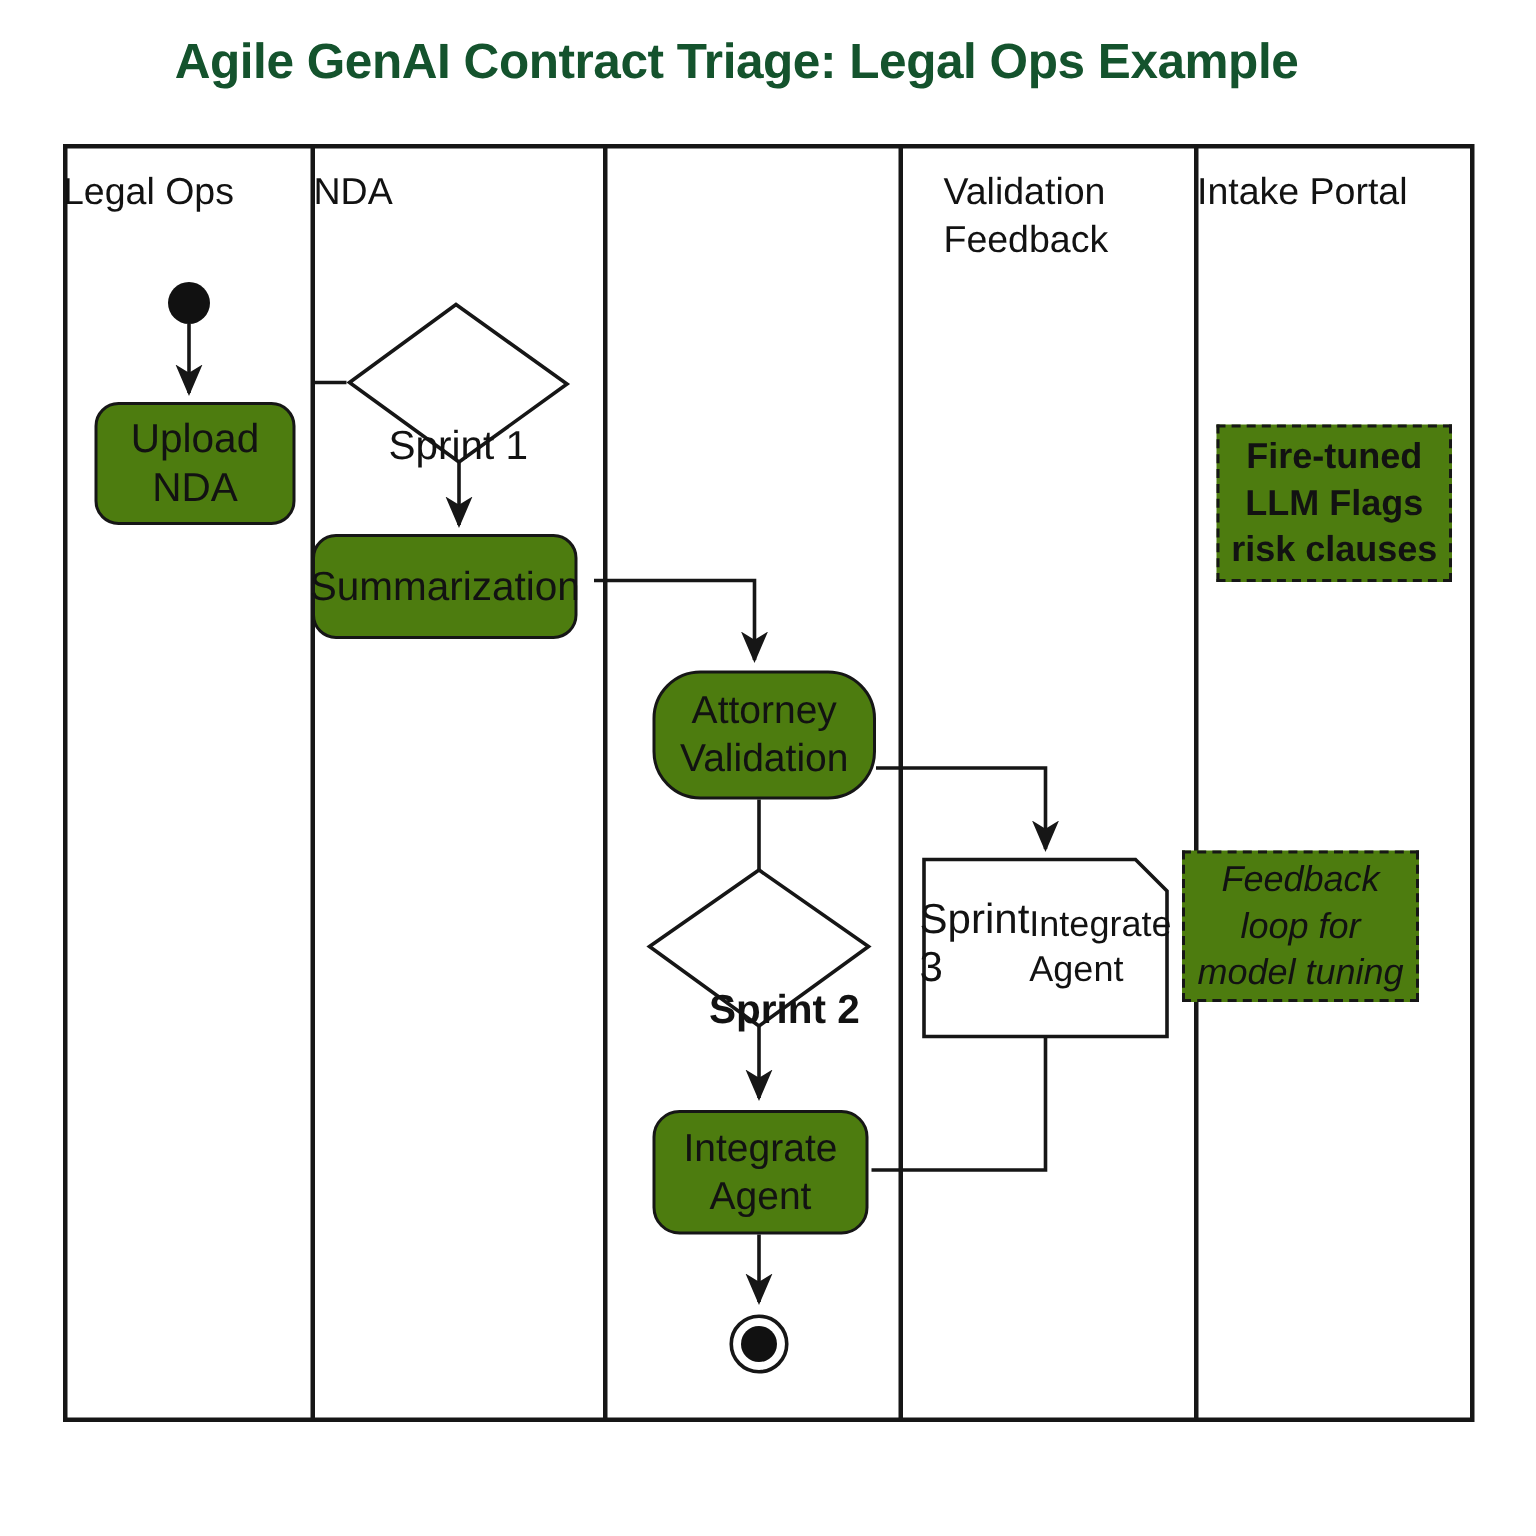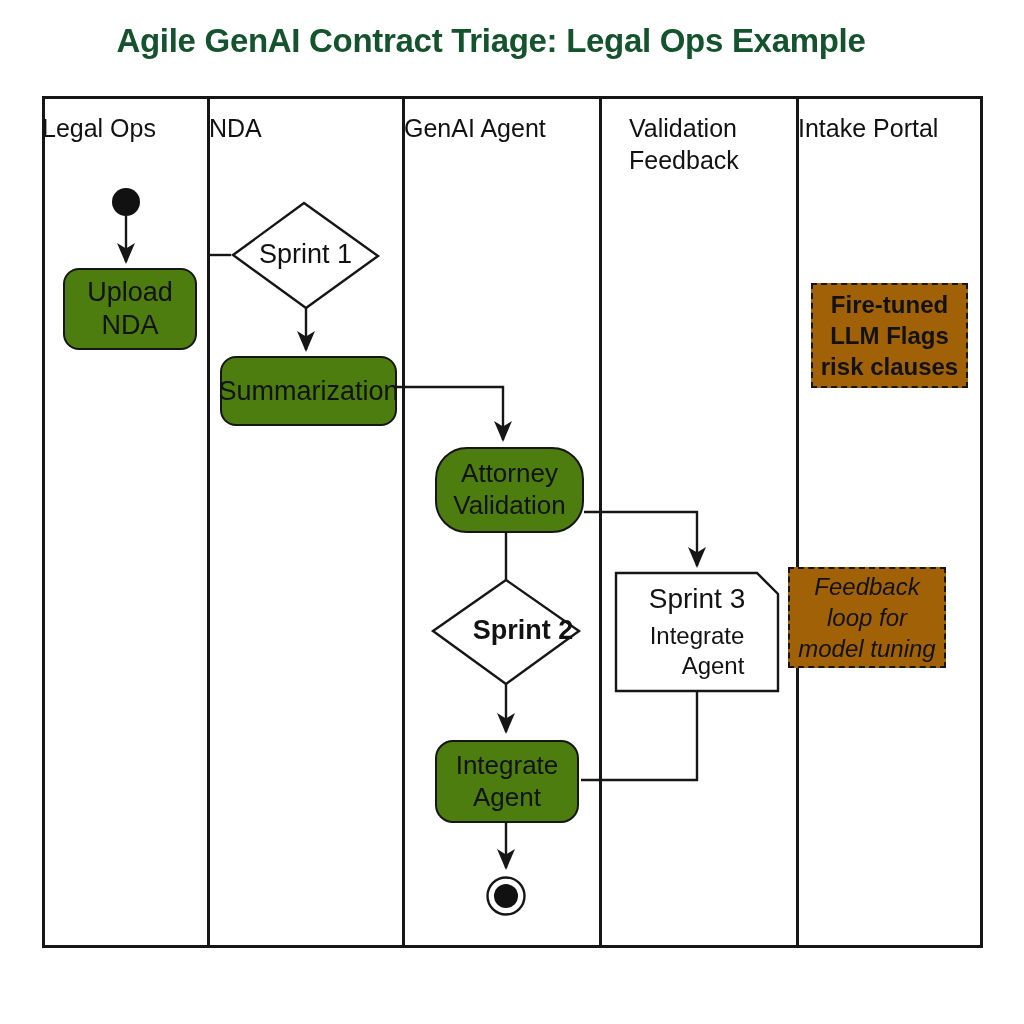--- a/index.html
+++ b/index.html
@@ -19,50 +19,49 @@
     color:#121212;
   }
   .svg-layer{left:0;top:0;width:1024px;height:1024px;z-index:1;pointer-events:none;}
   .node{
     z-index:2;background:#4d7c0f;border:2.6px solid #161616;
     display:flex;align-items:center;justify-content:center;text-align:center;
     white-space:pre-line;color:#121212;
   }
   .rounded{border-radius:16px;}
   .diamond-label{
-    z-index:2;text-align:center;font-size:27px;color:#121212;white-space:pre-line;
+    z-index:2;text-align:center;font-size:27px;color:#121212;white-space:pre-line;margin-top:43px;
   }
   .sprint3-text{
-    z-index:2;display:flex;flex-direction:column;align-items:center;justify-content:center;
-    text-align:right;white-space:pre-line;color:#121212;
+    z-index:2;display:flex;align-items:center;justify-content:center;
+    text-align:left;white-space:pre-line;color:#121212;
   }
   .sprint3-title{font-size:28px;margin-bottom:6px;}
   .sprint3-body{font-size:24px;line-height:1.25;}
   .note{
-    z-index:2;border:2.6px dashed #161616;background:#a16207;
+    z-index:2;border:2.6px dashed #161616;background:#4d7c0f;
     display:flex;align-items:center;justify-content:center;text-align:center;
     white-space:pre-line;font-size:24px;line-height:1.3;color:#121212;
   }
 </style>
 </head>
 <body>
 
 <div class="stage">
 
   <div class="abs title">Agile GenAI Contract Triage: Legal Ops Example</div>
 
   <div class="abs frame"></div>
   <div class="abs lane-divider" style="left:207px;"></div>
   <div class="abs lane-divider" style="left:402px;"></div>
   <div class="abs lane-divider" style="left:599px;"></div>
   <div class="abs lane-divider" style="left:796px;"></div>
 
   <div class="abs lane-header" style="left:42px;width:165px;">Legal Ops</div>
   <div class="abs lane-header" style="left:209px;width:193px;">NDA</div>
-  <div class="abs lane-header" style="left:404px;width:195px;">GenAI Agent</div>
   <div class="abs lane-header" style="left:601px;width:195px;padding:0 28px;">Validation Feedback</div>
   <div class="abs lane-header" style="left:798px;width:185px;">Intake Portal</div>
 
   <svg class="abs svg-layer" viewBox="0 0 1024 1024">
     <defs>
       <marker id="arw" markerUnits="userSpaceOnUse" markerWidth="24" markerHeight="20" refX="19" refY="9" orient="auto">
         <path d="M0,0 L21,9 L0,18 L5.5,9 Z" fill="#161616"></path>
       </marker>
     </defs>
     <g stroke="#161616" stroke-width="2.4" fill="none">
@@ -90,21 +89,21 @@
       <line x1="506" y1="823" x2="506" y2="868" marker-end="url(#arw)"></line>
 
       <circle cx="506" cy="896" r="18.5" fill="#ffffff"></circle>
       <circle cx="506" cy="896" r="12" fill="#111111" stroke="none"></circle>
     </g>
   </svg>
 
   <div class="abs node rounded" style="left:63px;top:268px;width:134px;height:82px;font-size:27px;line-height:1.22;">Upload
 NDA</div>
 
-  <div class="abs node rounded" style="left:220px;top:356px;width:177px;height:70px;font-size:27px;">Summarization</div>
+  <div class="abs node rounded" style="left:208px;top:356px;width:177px;height:70px;font-size:27px;">Summarization</div>
 
   <div class="abs node rounded" style="left:435px;top:447px;width:149px;height:86px;font-size:26px;line-height:1.22;border-radius:32px;">Attorney
 Validation</div>
 
   <div class="abs node rounded" style="left:435px;top:740px;width:144px;height:83px;font-size:26px;line-height:1.22;border-radius:18px;">Integrate
 Agent</div>
 
   <div class="abs diamond-label" style="left:233px;top:239px;width:145px;">Sprint 1</div>
   <div class="abs diamond-label" style="left:450px;top:615px;width:146px;font-weight:bold;">Sprint 2</div>
 

